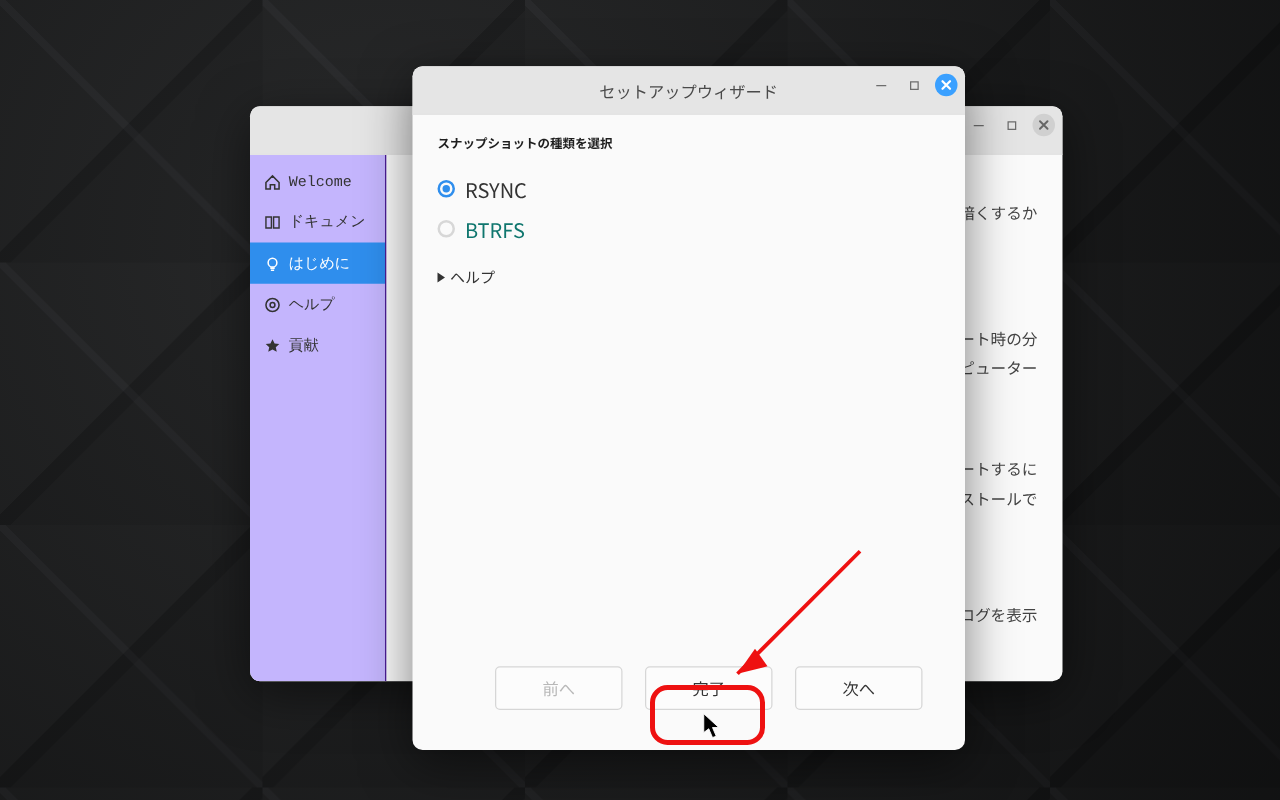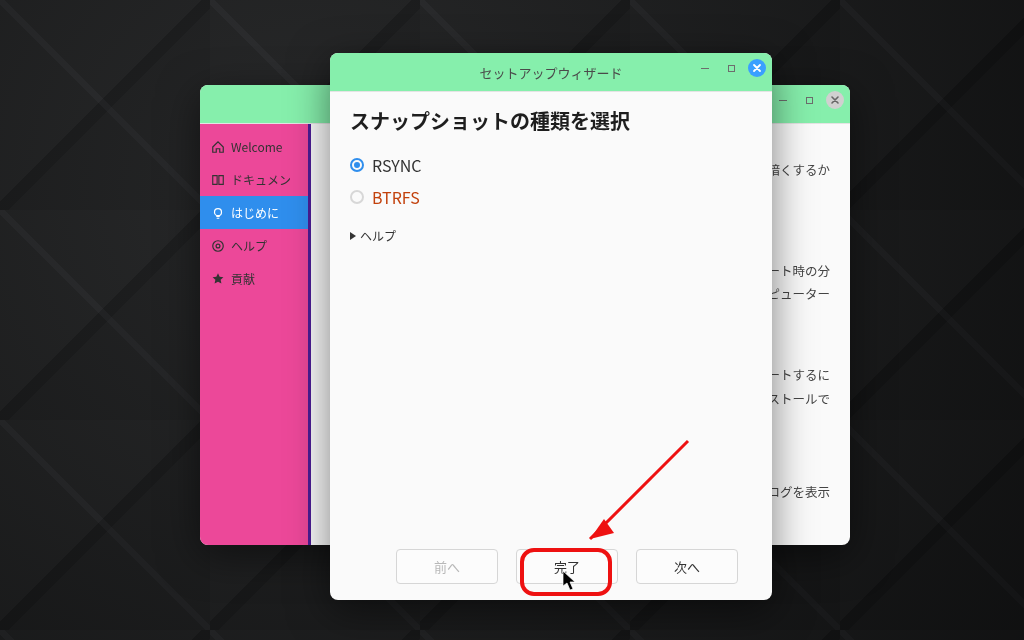--- a/index.html
+++ b/index.html
@@ -8,54 +8,54 @@
   background-image:
     linear-gradient(135deg,rgba(255,255,255,0.035) 0 48%,rgba(0,0,0,0) 48% 52%,rgba(255,255,255,0.02) 52% 100%),
     linear-gradient( 45deg,rgba(0,0,0,0.25) 0 49%,rgba(0,0,0,0) 49% 51%,rgba(0,0,0,0.25) 51% 100%);
   background-size:210px 210px,210px 210px;
   background-position:0 0, 0 0;
 }
 .desktop::after{content:"";position:absolute;inset:0;background:radial-gradient(circle at 30% 30%,rgba(255,255,255,0.05),rgba(0,0,0,0.4));}
 
 
 .window{position:absolute;background:#fafafa;border-radius:8px;box-shadow:0 10px 40px rgba(0,0,0,0.5);display:flex;flex-direction:column;overflow:hidden;}
-.titlebar{height:38px;display:flex;align-items:center;justify-content:center;background:#86efac;border-bottom:1px solid #e4e4e4;position:relative;font-size:13px;color:#4a4a4a;}
+.titlebar{height:38px;display:flex;align-items:center;justify-content:center;background:#e5e5e5;border-bottom:1px solid #e4e4e4;position:relative;font-size:13px;color:#4a4a4a;}
 .titlebar .wcontrols{position:absolute;right:6px;top:6px;display:flex;gap:8px;align-items:center;}
 .wbtn{width:18px;height:18px;border-radius:50%;display:flex;align-items:center;justify-content:center;font-size:11px;color:#6d6d6d;}
 .wbtn.min::before{content:"";width:8px;border-top:1.5px solid #6d6d6d;display:block;}
 .wbtn.max::before{content:"";width:7px;height:7px;border:1.5px solid #6d6d6d;display:block;box-sizing:border-box;}
 .wbtn.close{background:#3aa0ff;}
 .wbtn.close svg{width:10px;height:10px;}
 .wbtn.closeGrey{background:#d0d0d0;}
 .wbtn.closeGrey svg{width:10px;height:10px;}
 
 
 #help-window{left:200px;top:85px;width:650px;height:460px;}
 #help-window .body{flex:1;display:flex;min-height:0;}
-#help-window .sidebar{width:108px;background:#ec4899;border-right:3px solid #4c1d95;padding-top:6px;}
+#help-window .sidebar{width:108px;background:#c4b5fd;border-right:1px solid #4c1d95;padding-top:6px;font-family:Liberation Mono, monospace;}
 .side-item{display:flex;align-items:center;gap:6px;padding:8px 10px;font-size:12px;color:#333;white-space:nowrap;overflow:hidden;}
 .side-item.active{background:#2f8eed;color:#fff;}
 .side-item .ico{width:15px;height:15px;display:flex;align-items:center;justify-content:center;flex:0 0 15px;}
 #help-window .content{flex:1;padding:14px 20px;font-size:12.5px;color:#444;line-height:1.85;}
 #help-window .content .frag{text-align:right;white-space:pre-line;}
 
 
 #wizard-window{left:330px;top:53px;width:442px;height:547px;z-index:5;}
 #wizard-window .body{flex:1;display:flex;flex-direction:column;padding:14px 20px 10px 20px;}
-#wizard-window h2{margin:0 0 14px 0;font-size:20px;font-weight:700;color:#1e1e1e;}
+#wizard-window h2{margin:0 0 14px 0;font-size:10px;font-weight:700;color:#1e1e1e;}
 .radio-row{display:flex;align-items:center;gap:8px;font-size:16px;color:#333;padding:4px 0;}
-.radio-row.disabled{color:#c2410c;}
+.radio-row.disabled{color:#0f766e;}
 .radio{width:14px;height:14px;border-radius:50%;border:2px solid #9c9c9c;box-sizing:border-box;position:relative;flex:0 0 14px;}
 .radio.checked{border-color:#2f8eed;}
 .radio.checked::after{content:"";position:absolute;inset:2px;border-radius:50%;background:#2f8eed;}
 .radio-row.disabled .radio{border-color:#d7d7d7;}
 .expander{display:flex;align-items:center;gap:4px;font-size:12px;color:#333;margin-top:14px;}
 .expander .tri{width:0;height:0;border-top:4.5px solid transparent;border-bottom:4.5px solid transparent;border-left:6px solid #333;}
 
-#wizard-window .footer{display:flex;justify-content:center;gap:18px;padding:14px 0 16px 0;margin-left:32px;}
+#wizard-window .footer{display:flex;justify-content:center;gap:18px;padding:14px 0 32px 0;margin-left:32px;}
 .btn{min-width:72px;padding:7px 14px;border:1px solid #d6d6d6;border-radius:4px;background:#fcfcfc;font-size:13px;color:#333;text-align:center;}
 .btn.disabled{color:#b8b8b8;}
 
 
 #highlight{position:absolute;border:4px solid #e11;border-radius:14px;box-sizing:border-box;pointer-events:none;z-index:20;}
 #arrow{position:absolute;z-index:20;pointer-events:none;}
 #cursor{position:absolute;z-index:30;pointer-events:none;}
 </style>
 </head>
 <body>

